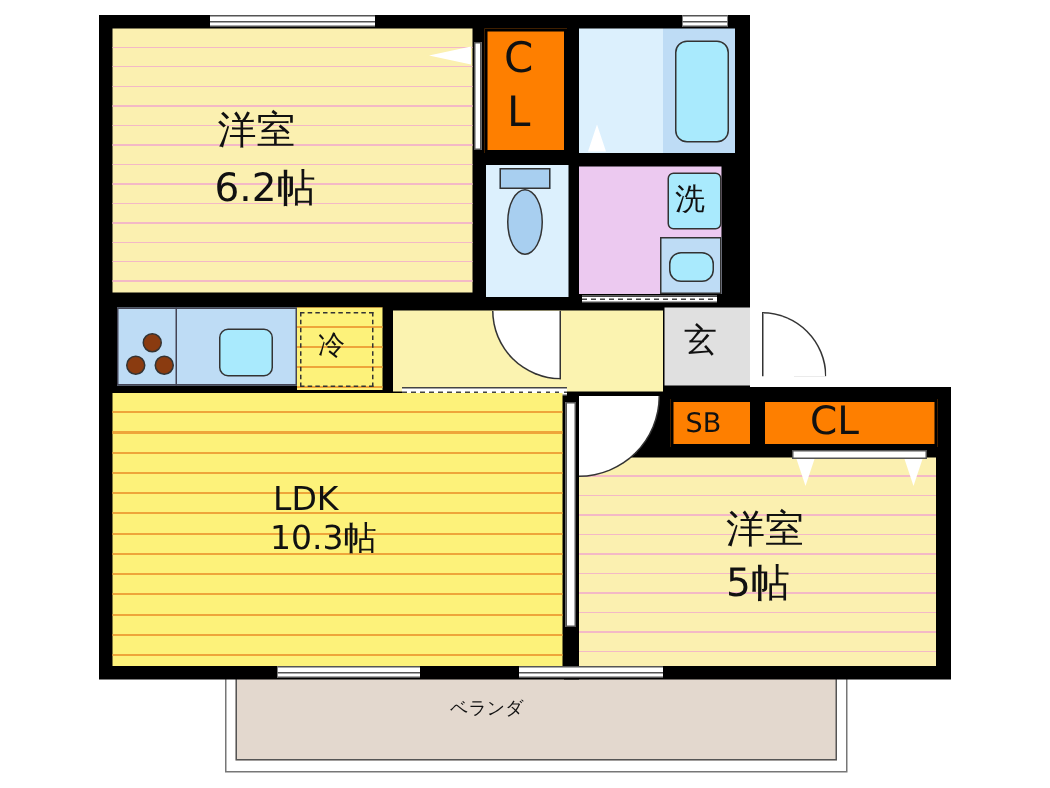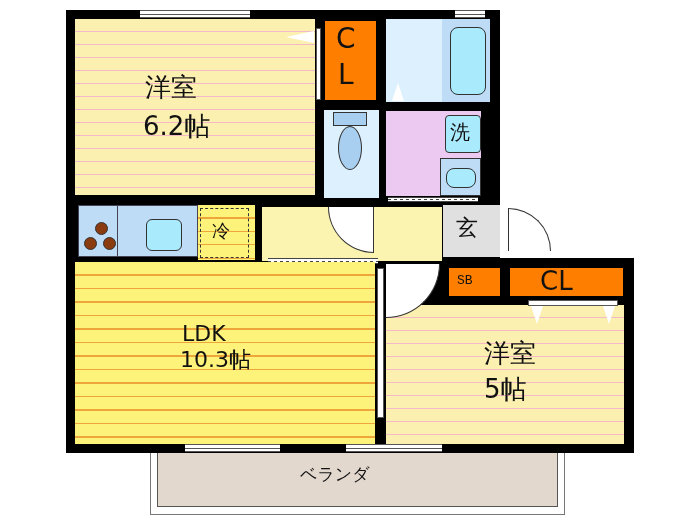--- a/index.html
+++ b/index.html
@@ -21,21 +21,21 @@
   .win::after{content:"";position:absolute;left:0;right:0;top:50%;height:1px;background:#555;}
   .dotted{background:#fff;border-top:1px solid #444;border-bottom:1px solid #444;background-image:repeating-linear-gradient(to right,#444 0,#444 3px,transparent 3px,transparent 6px);background-size:100% 1px;background-repeat:no-repeat;background-position:0 50%;}
   .door-arc{border:1.5px solid #333;background:#fff;}
   .tri{width:0;height:0;position:absolute;}
 </style>
 </head>
 <body>
 
 <div class="abs balcony-outer" style="left:150px;top:445px;width:415px;height:70px;"></div>
 <div class="abs balcony-inner" style="left:157px;top:447px;width:401px;height:60px;"></div>
-<div class="label" style="left:300px;top:466px;font-size:17px;">ベランダ</div>
+<div class="label" style="left:300px;top:466px;font-size:12px;">ベランダ</div>
 
 <div class="abs wall" style="left:66px;top:10px;width:320px;height:200px;"></div>
 <div class="abs wall" style="left:380px;top:10px;width:120px;height:200px;"></div>
 <div class="abs wall" style="left:66px;top:200px;width:320px;height:253px;"></div>
 <div class="abs wall" style="left:376px;top:258px;width:258px;height:195px;"></div>
 <div class="abs wall" style="left:250px;top:200px;width:250px;height:70px;"></div>
 
 <div class="abs room-western" style="left:75px;top:19px;width:240px;height:176px;"></div>
 <div class="label" style="left:145px;top:74px;font-size:26px;">洋室</div>
 <div class="label" style="left:143px;top:113px;font-size:26px;">6.2帖</div>
@@ -76,21 +76,21 @@
 <div class="abs hall" style="left:262px;top:207px;width:180px;height:54px;"></div>
 <div class="abs door-arc" style="left:328px;top:207px;width:46px;height:46px;border-radius:0 0 0 46px;border-top:none;border-right:1px solid #333;"></div>
 <div class="abs dotted" style="left:268px;top:258px;width:110px;height:6px;"></div>
 <div class="abs dotted" style="left:388px;top:197px;width:90px;height:5px;"></div>
 
 <div class="abs entry" style="left:443px;top:205px;width:57px;height:52px;"></div>
 <div class="label" style="left:456px;top:216px;font-size:22px;">玄</div>
 <div class="abs door-arc" style="left:508px;top:208px;width:43px;height:43px;border-radius:0 43px 0 0;border-left:1px solid #333;border-bottom:none;"></div>
 
 <div class="abs orange" style="left:447px;top:266px;width:55px;height:32px;"></div>
-<div class="label" style="left:457px;top:274px;font-size:13px;font-family:Liberation Mono, monospace;">SB</div>
+<div class="label" style="left:457px;top:274px;font-size:18px;">SB</div>
 <div class="abs orange" style="left:508px;top:266px;width:117px;height:32px;"></div>
 <div class="label" style="left:540px;top:268px;font-size:26px;">CL</div>
 
 <div class="abs room-ldk" style="left:75px;top:262px;width:300px;height:182px;"></div>
 <div class="label" style="left:182px;top:322px;font-size:22px;">LDK</div>
 <div class="label" style="left:180px;top:348px;font-size:22px;">10.3帖</div>
 <div class="abs win" style="left:185px;top:444px;width:95px;height:8px;"></div>
 <div class="abs" style="left:377px;top:268px;width:7px;height:150px;background:#fff;border:1px solid #555;"></div>
 
 <div class="abs room-western" style="left:386px;top:305px;width:238px;height:139px;"></div>

